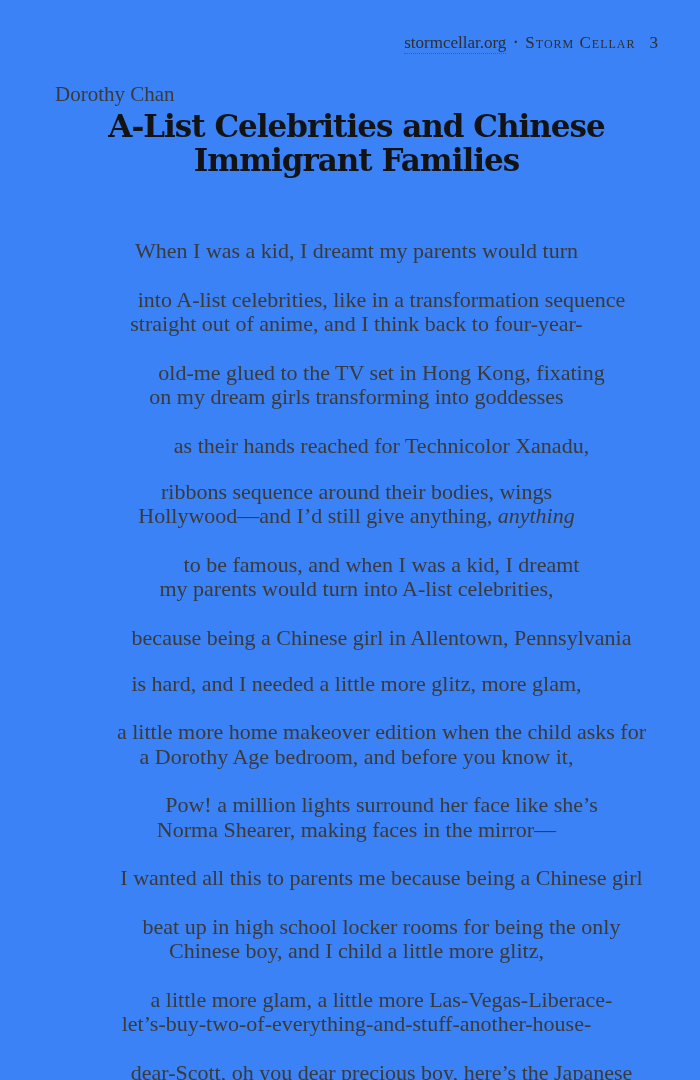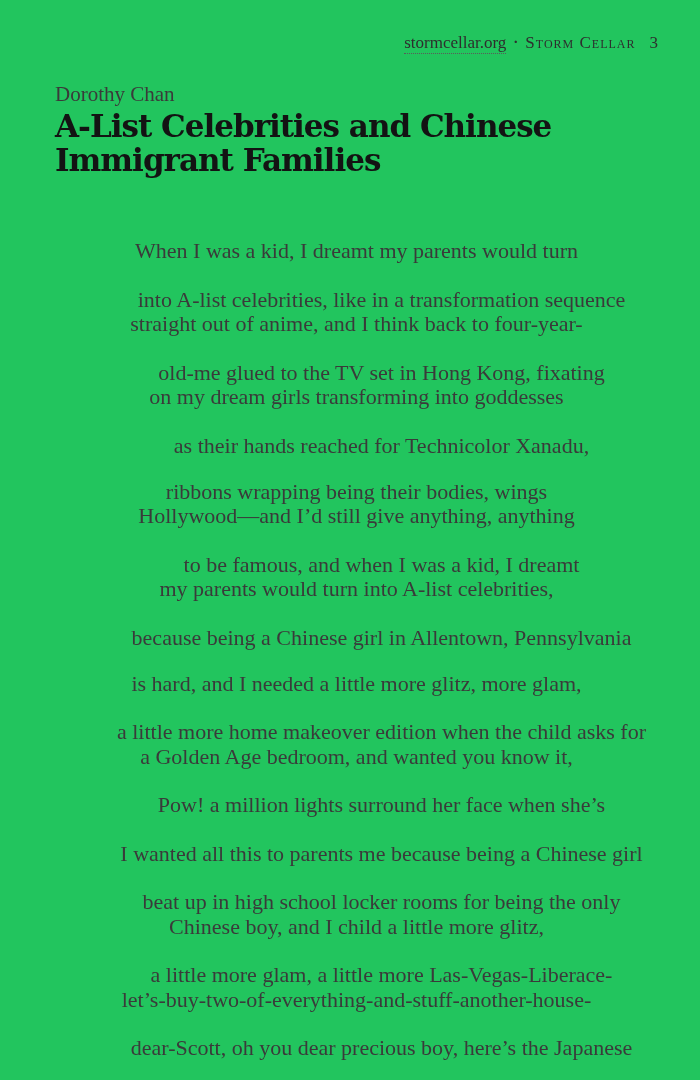--- a/index.html
+++ b/index.html
@@ -5,21 +5,21 @@
   html, body {
     margin: 0;
     padding: 0;
     background: #ffffff;
   }
   .page {
     position: relative;
     width: 700px;
     height: 1080px;
     box-sizing: border-box;
-    background: #22c55e;
+    background: #3b82f6;
     padding: 31px 42px 0 55px;
     overflow: hidden;
     font-family: "Liberation Serif", "DejaVu Serif", serif;
     color: #3a3a3a;
   }
   .header {
     text-align: right;
     font-size: 17px;
     line-height: 22px;
     color: #2e2e2e;
@@ -56,39 +56,41 @@
     font-family: "DejaVu Serif", "Liberation Serif", serif;
     font-weight: 700;
     font-size: 31px;
     line-height: 34px;
     letter-spacing: -1px;
     color: #131313;
   }
   .title .tl {
     display: block;
     white-space: nowrap;
+    text-align: center;
   }
   .poem {
     margin-top: 62px;
     font-size: 22px;
     line-height: 24.5px;
     color: #3a3a3a;
     text-align: center;
   }
   .stanza {
     margin: 0 0 21.5px 0;
   }
   .line {
     white-space: nowrap;
   }
   .line.indent {
     padding-left: 50px;
     margin-top: 24px;
   }
   .it {
+    font-style: italic;
   }
 </style>
 </head>
 <body>
 
 <div class="page">
 
   <div class="header">
     <span class="site">stormcellar.org</span><span class="sep">·</span><span class="mag">Storm Cellar</span><span class="pagenum">3</span>
   </div>
@@ -105,35 +107,36 @@
         <div class="line"><span>When I was a kid, I dreamt my parents would turn</span></div>
         <div class="line indent"><span>into A-list celebrities, like in a transformation sequence</span></div>
         <div class="line"><span>straight out of anime, and I think back to four-year-</span></div>
       </div>
       <div class="stanza">
         <div class="line indent"><span>old-me glued to the TV set in Hong Kong, fixating</span></div>
         <div class="line"><span>on my dream girls transforming into goddesses</span></div>
         <div class="line indent"><span>as their hands reached for Technicolor Xanadu,</span></div>
       </div>
       <div class="stanza">
-        <div class="line"><span>ribbons wrapping being their bodies, wings</span></div>
+        <div class="line"><span>ribbons sequence around their bodies, wings</span></div>
         <div class="line"><span>Hollywood—and I’d still give anything, </span><span class="it">anything</span></div>
       </div>
       <div class="stanza">
         <div class="line indent"><span>to be famous, and when I was a kid, I dreamt</span></div>
         <div class="line"><span>my parents would turn into A-list celebrities,</span></div>
         <div class="line indent"><span>because being a Chinese girl in Allentown, Pennsylvania</span></div>
       </div>
       <div class="stanza">
         <div class="line"><span>is hard, and I needed a little more glitz, more glam,</span></div>
         <div class="line indent"><span>a little more home makeover edition when the child asks for</span></div>
-        <div class="line"><span>a Golden Age bedroom, and wanted you know it,</span></div>
+        <div class="line"><span>a Dorothy Age bedroom, and before you know it,</span></div>
       </div>
       <div class="stanza">
-        <div class="line indent"><span>Pow! a million lights surround her face when she’s</span></div>
+        <div class="line indent"><span>Pow! a million lights surround her face like she’s</span></div>
+        <div class="line"><span>Norma Shearer, making faces in the mirror—</span></div>
         <div class="line indent"><span>I wanted all this to parents me because being a Chinese girl</span></div>
       </div>
       <div class="stanza">
         <div class="line indent"><span>beat up in high school locker rooms for being the only</span></div>
         <div class="line"><span>Chinese boy, and I child a little more glitz,</span></div>
       </div>
       <div class="stanza">
         <div class="line indent"><span>a little more glam, a little more Las-Vegas-Liberace-</span></div>
         <div class="line"><span>let’s-buy-two-of-everything-and-stuff-another-house-</span></div>
         <div class="line indent"><span>dear-Scott, oh you dear precious boy, here’s the Japanese</span></div>

